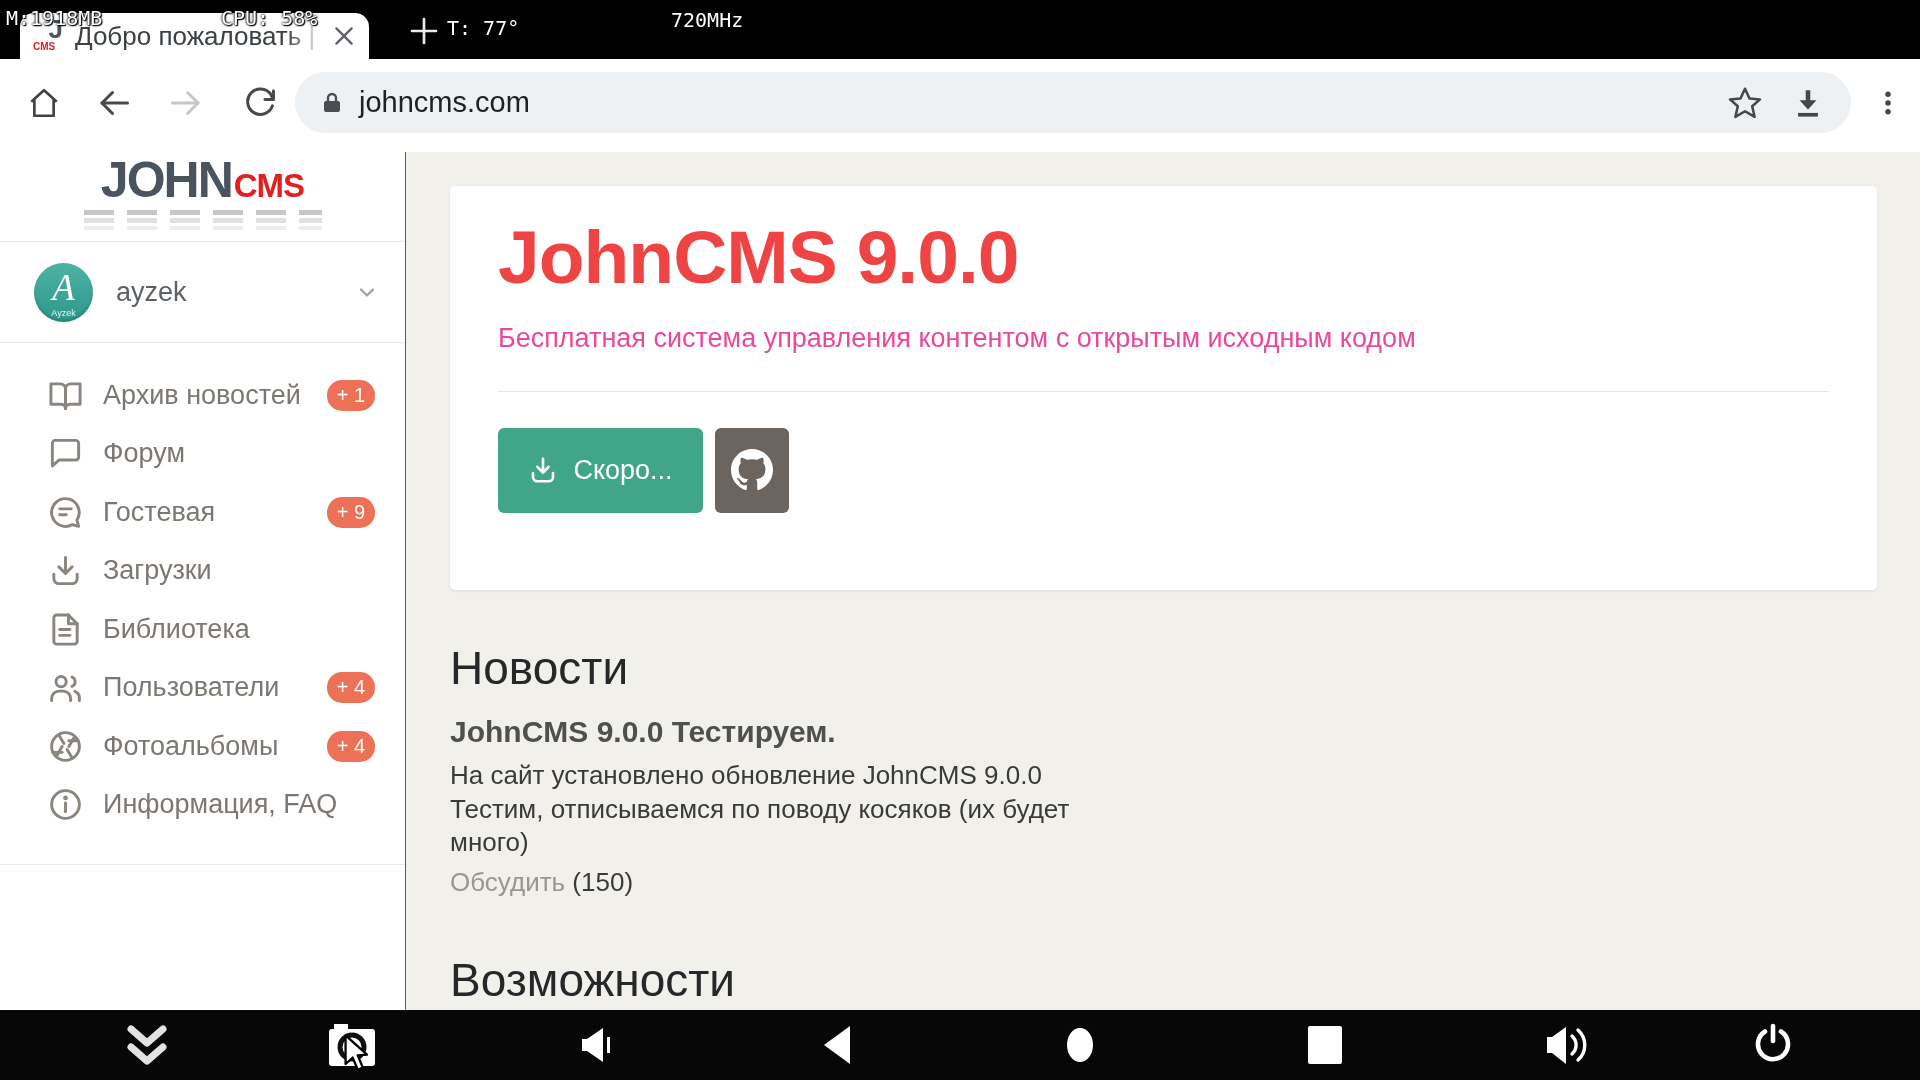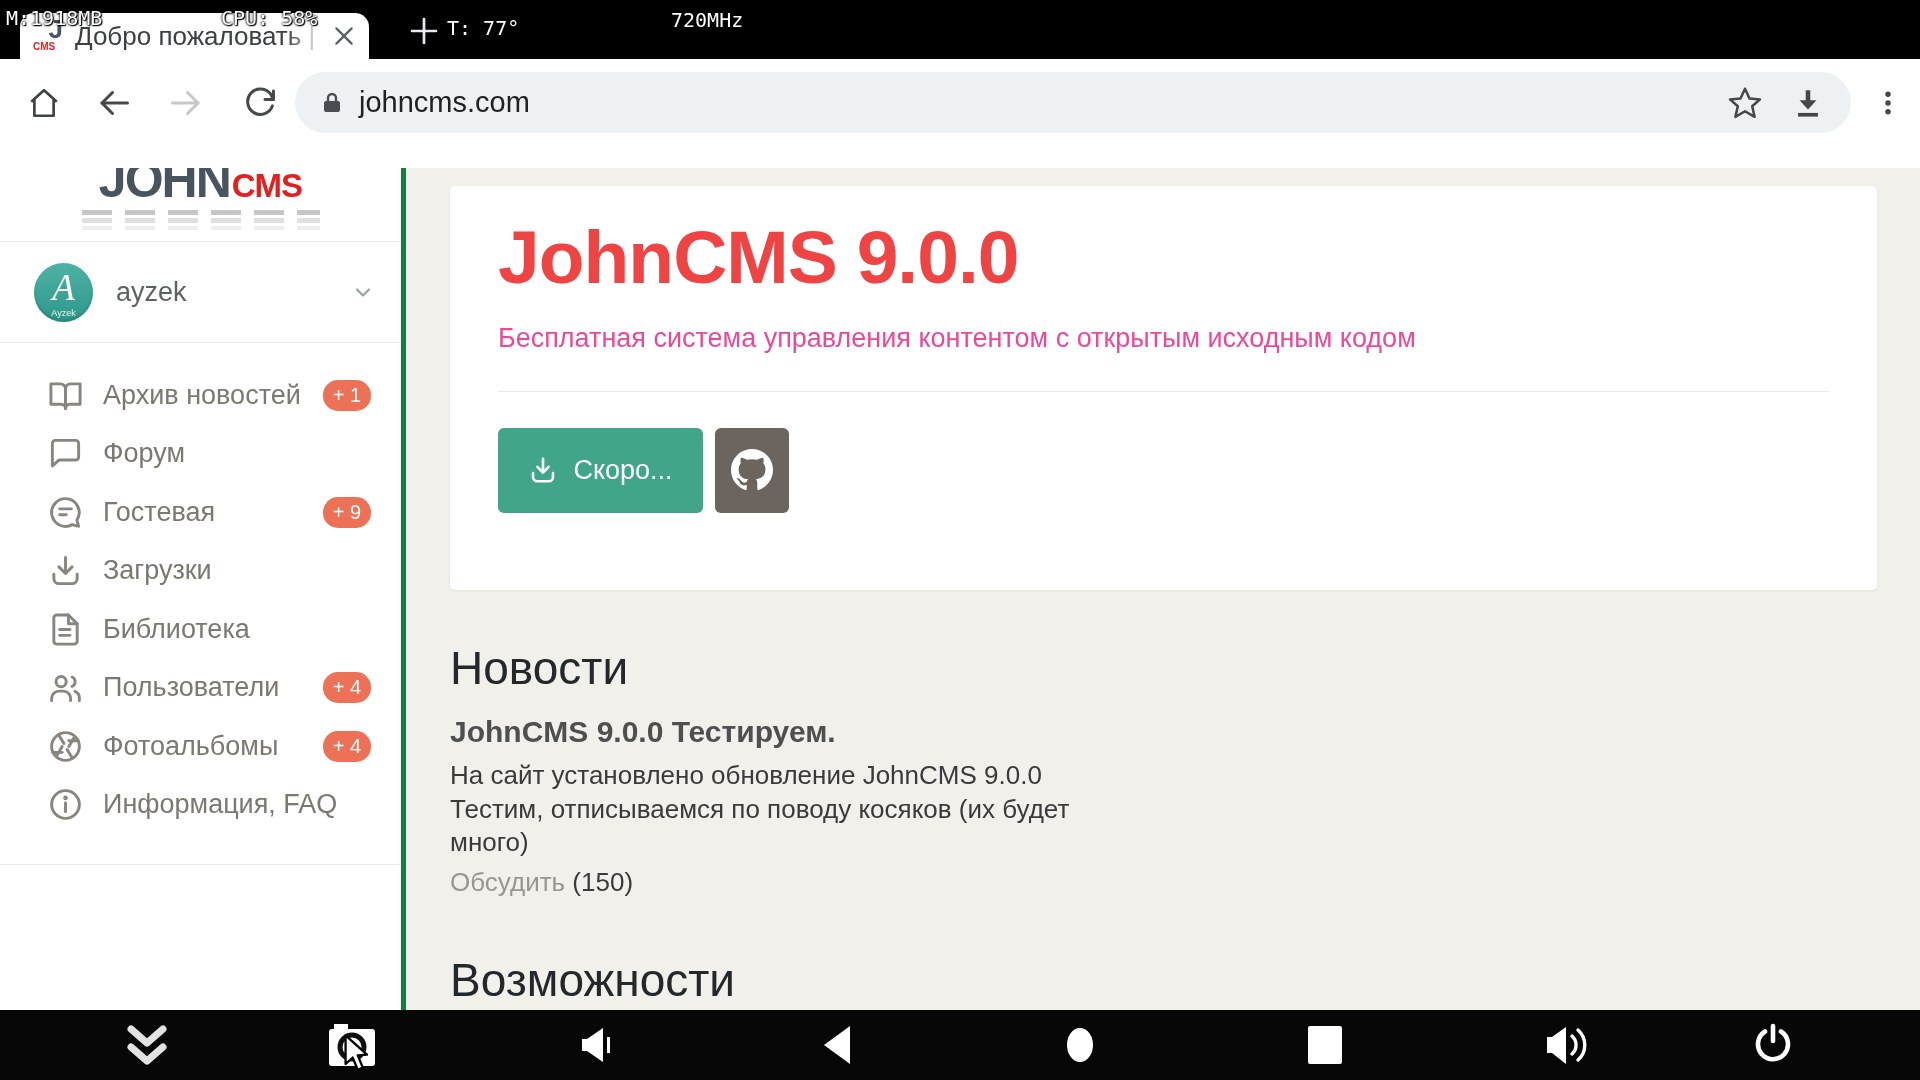--- a/index.html
+++ b/index.html
@@ -31,36 +31,36 @@
     position:absolute; z-index:40; font-family:"DejaVu Sans Mono", monospace;
     font-size:20px; color:#fff; text-shadow:0 0 3px #000, 0 0 2px #000, 1px 1px 1px #000;
     white-space:pre;
   }
   .st-mem  { left:6px;   top:6px; }
   .st-cpu  { left:221px; top:6px; }
   .st-temp { left:447px; top:16px; }
   .st-freq { left:671px; top:8px; }
 
   
-  .toolbar { position:absolute; top:59px; left:0; width:1920px; height:109px; background:#fff; z-index:29; }
+  .toolbar { position:absolute; top:59px; left:0; width:1920px; height:93px; background:#fff; z-index:29; }
   .tool-ic { position:absolute; top:0; height:87px; width:52px; display:flex; align-items:center; justify-content:center; }
   .ic-home    { left:18px; }
   .ic-back    { left:88px; }
   .ic-forward { left:160px; }
   .ic-reload  { left:234px; }
   .omnibox {
     position:absolute; left:295px; top:13px; width:1556px; height:61px;
     background:#eef1f3; border-radius:31px; display:flex; align-items:center; padding-left:25px;
   }
   .url-text { margin-left:15px; font-size:29px; color:#202124; }
   .omni-right { position:absolute; right:26px; top:0; height:61px; display:flex; align-items:center; gap:28px; }
   .ic-kebab { left:1862px; }
 
   
-  .sidebar { position:absolute; top:146px; left:0; width:406px; bottom:0; background:#fff; border-right:5px solid #15803d; z-index:10; }
+  .sidebar { position:absolute; top:146px; left:0; width:406px; bottom:0; background:#fff; border-right:1px solid #15803d; z-index:10; }
   .logo-block { height:96px; display:flex; flex-direction:column; align-items:center; justify-content:center; border-bottom:1px solid #ebe9e6; }
   .logo-row { display:flex; align-items:baseline; }
   .logo-john { font-size:50px; font-weight:800; color:#49545f; letter-spacing:-2px; line-height:1; }
   .logo-cms  { font-size:33px; font-weight:800; color:#e2201f; letter-spacing:-1px; line-height:1; margin-left:2px; }
   .logo-stripes { width:238px; margin-top:5px; }
   .logo-stripes div { height:5px; margin-bottom:3px; background:repeating-linear-gradient(90deg,#c6c6c6 0 30px,transparent 30px 43px); }
   .logo-stripes div:nth-child(2){ opacity:.55; }
   .logo-stripes div:nth-child(3){ opacity:.3; height:4px; }
 
   .user-block { height:101px; display:flex; align-items:center; padding:0 26px 0 34px; border-bottom:1px solid #ebe9e6; }

